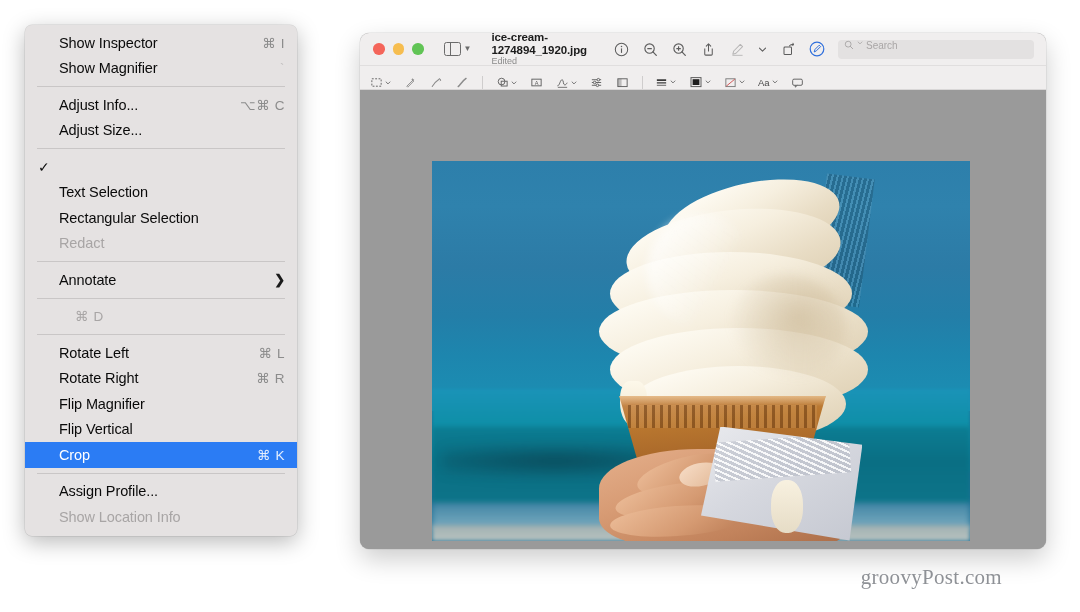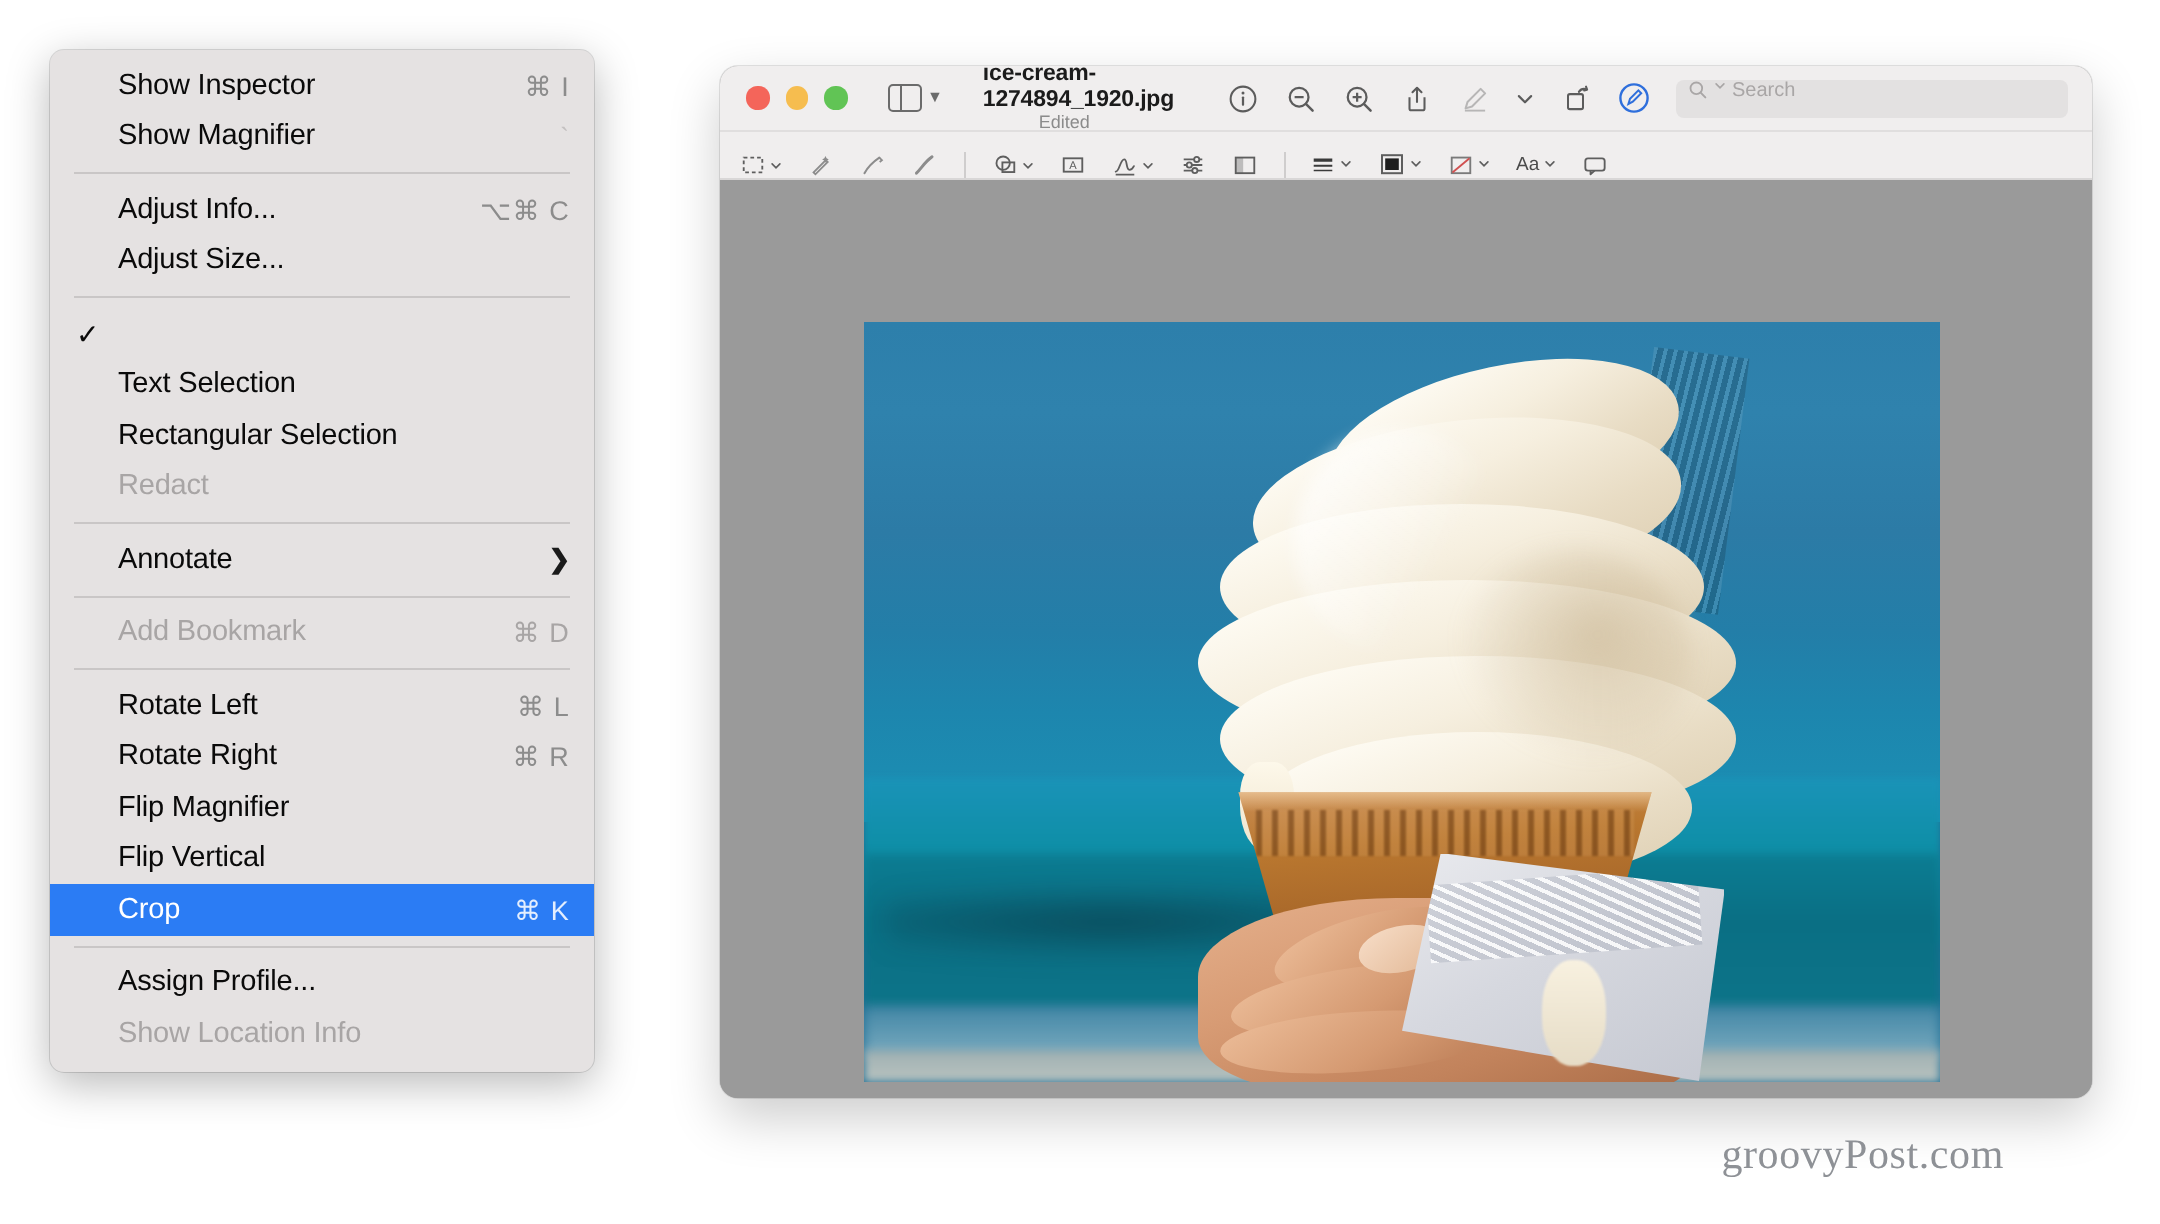--- a/index.html
+++ b/index.html
@@ -62,21 +62,21 @@
   .light.yellow{background:#f6bd4f;}
   .light.green{background:#61c455;}
   .sidebar-toggle{
     display:flex;align-items:center;gap:3px;margin-left:20px;color:#636363;
   }
   .sb-icon{width:15px;height:12px;border:1.3px solid #6b6b6b;border-radius:2.5px;position:relative;}
   .sb-icon:after{content:"";position:absolute;left:5px;top:0;bottom:0;width:1.3px;background:#6b6b6b;}
   .chev{font-size:8px;color:#6b6b6b;line-height:1;}
   .title-block{margin-left:20px;line-height:1.1;}
   .title-name{font-size:11.5px;font-weight:bold;color:#1b1b1b;letter-spacing:-0.1px;}
-  .title-sub{font-size:9px;color:#8b8b8b;margin-top:1px;margin-left:28px;}
+  .title-sub{font-size:9px;color:#8b8b8b;margin-top:1px;}
   .tb-right{margin-left:auto;display:flex;align-items:center;gap:13px;padding-right:3px;}
   .tb-ico{width:16px;height:16px;color:#5c5c5c;display:flex;align-items:center;justify-content:center;}
   .tb-ico svg{display:block;}
   .tb-ico.dim{opacity:0.38;}
   .tb-ico.active{color:#2f6fdc;}
   #search-field{
     width:196px;height:19px;background:#e3e1e1;border-radius:4px;
     display:flex;align-items:flex-start;gap:3px;padding:0 6px;box-sizing:border-box;
   }
   .search-ph{font-size:10px;color:#a9a6a6;}
@@ -265,21 +265,20 @@
   <div class="menu-sep"></div>
 
   <div class="menu-item">
     <span class="mi-label">Annotate</span>
     <span class="mi-arrow">❯</span>
   </div>
 
   <div class="menu-sep"></div>
 
   <div class="menu-item disabled">
-    <span class="mi-label">Add Bookmark</span>
     <span class="mi-key">⌘ D</span>
   </div>
 
   <div class="menu-sep"></div>
 
   <div class="menu-item">
     <span class="mi-label">Rotate Left</span>
     <span class="mi-key">⌘ L</span>
   </div>
   <div class="menu-item">

